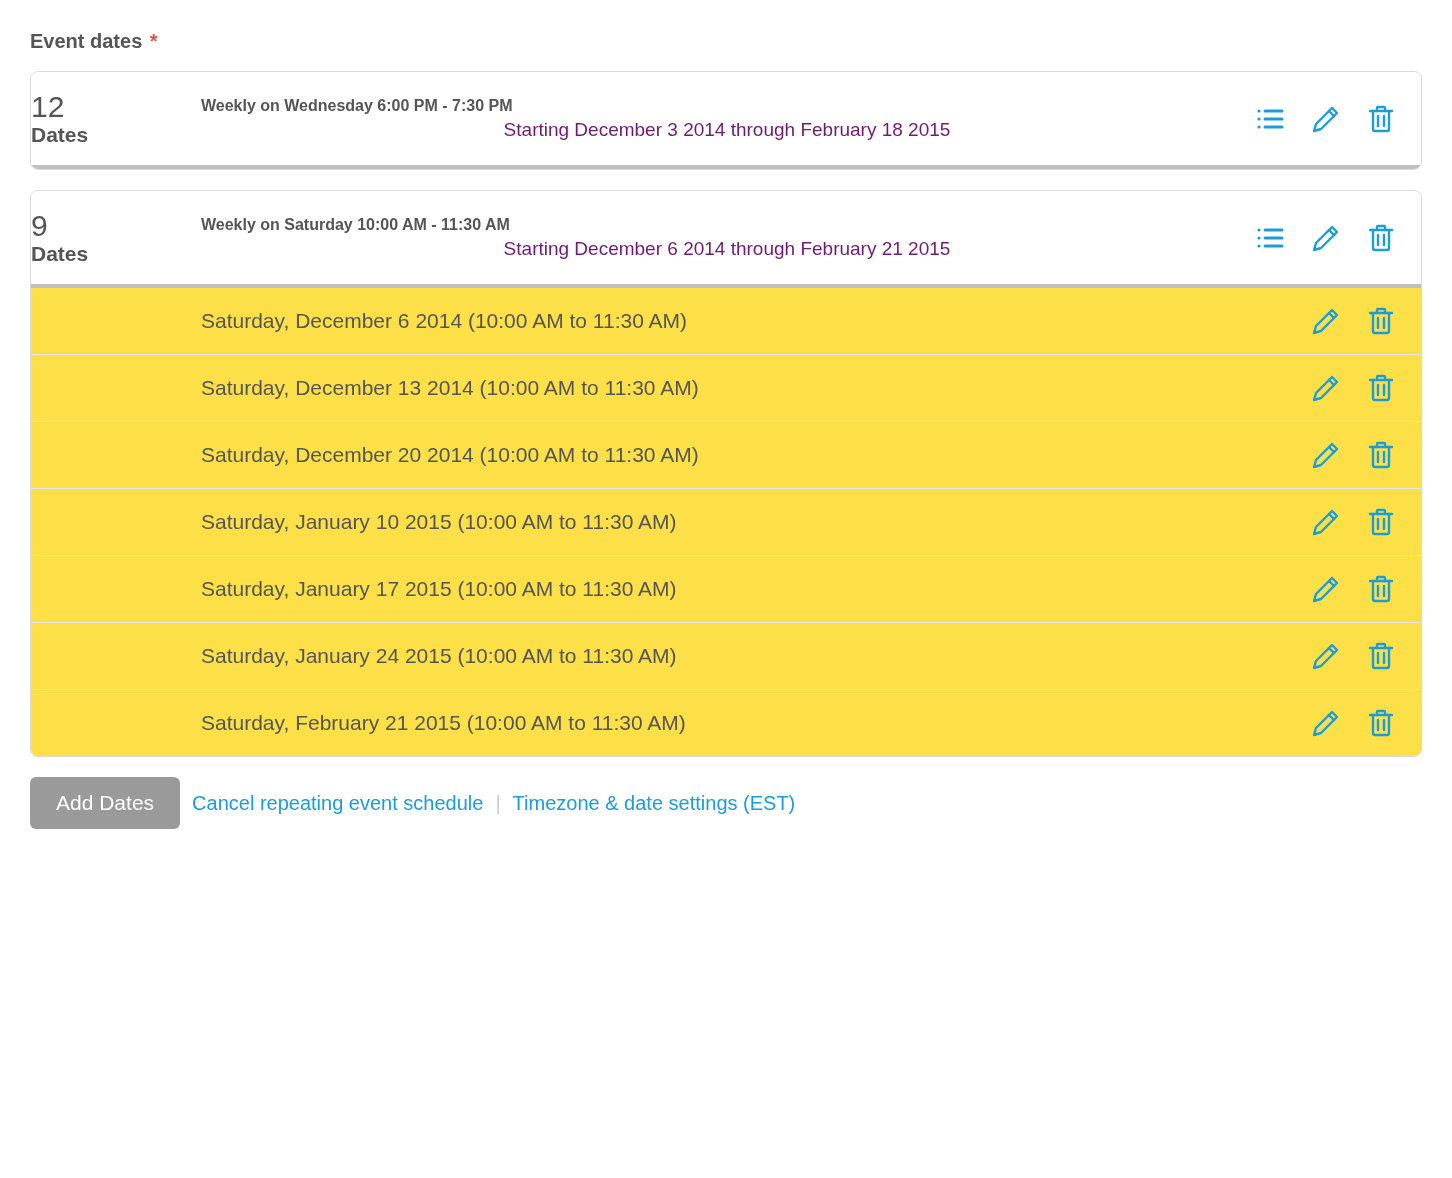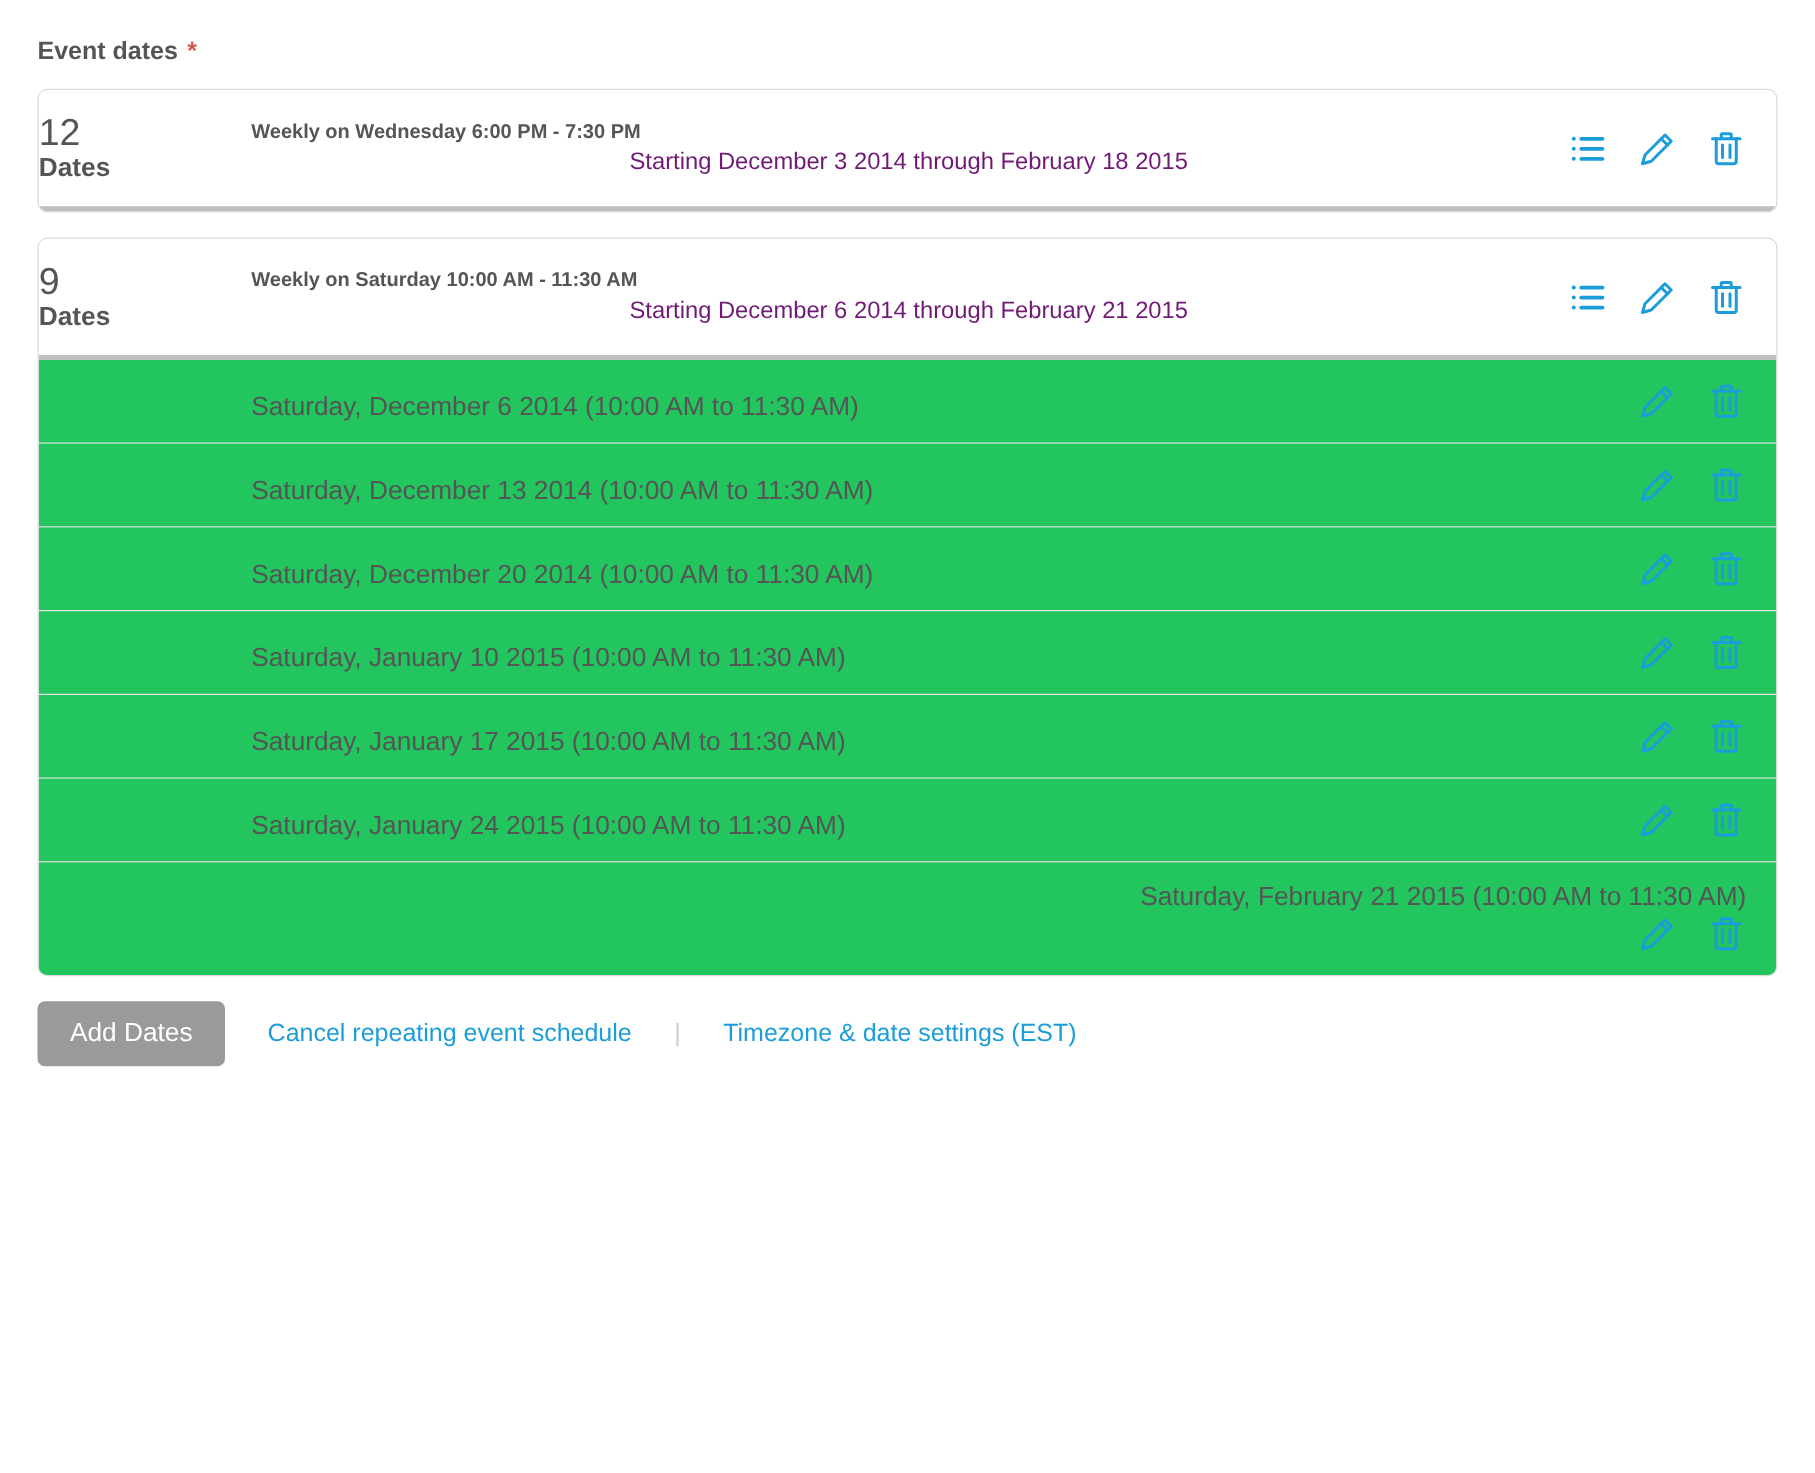--- a/index.html
+++ b/index.html
@@ -74,41 +74,41 @@
       cursor: pointer;
       padding: 2px;
       color: #1b9dd9;
       display: flex;
       align-items: center;
       justify-content: center;
     }
     .icon-btn svg { display: block; }
     .date-row {
       display: flex;
-      align-items: flex-end;
+      align-items: center;
       padding: 16px 24px 16px 0;
       border-bottom: 1px solid #e4e4e4;
-      background: #22c55e;
-    }
-    .date-row:last-child { border-bottom: none; flex-direction: column; }
+      background: #fde047;
+    }
+    .date-row:last-child { border-bottom: none; }
     .date-spacer { width: 170px; flex-shrink: 0; }
     .date-text {
       flex: 1;
       font-size: 21px;
       color: #555;
     }
     .date-actions {
       display: flex;
       gap: 22px;
       align-items: center;
     }
     .footer-row {
       display: flex;
       align-items: center;
-      gap: 34px;
+      gap: 12px;
       margin-top: 6px;
     }
     .btn-add {
       background: #9a9a9a;
       color: #fff;
       border: none;
       border-radius: 6px;
       padding: 14px 26px;
       font-size: 21px;
       font-weight: 400;

